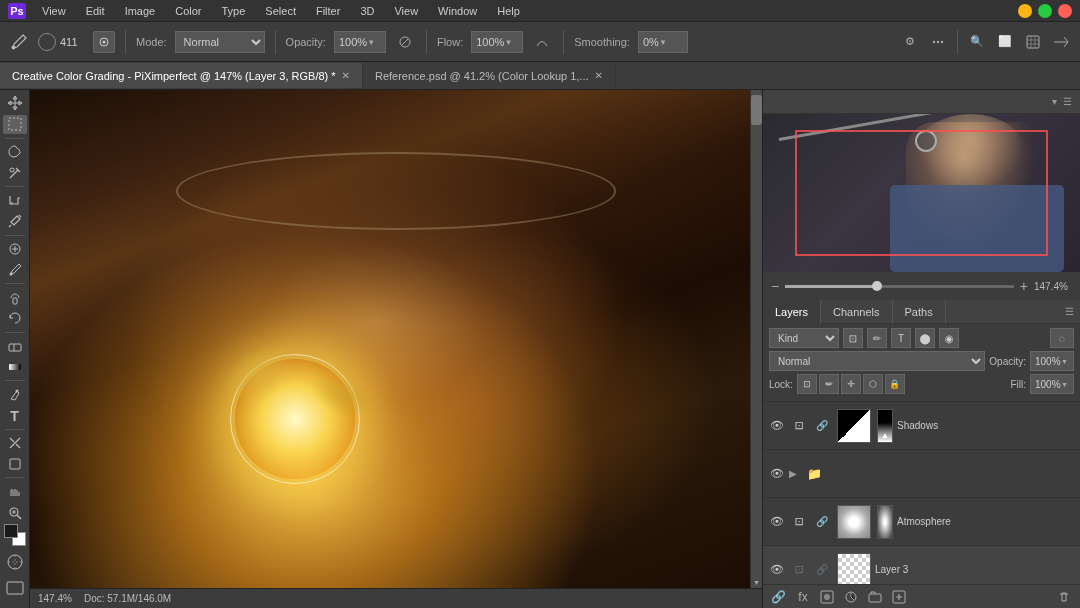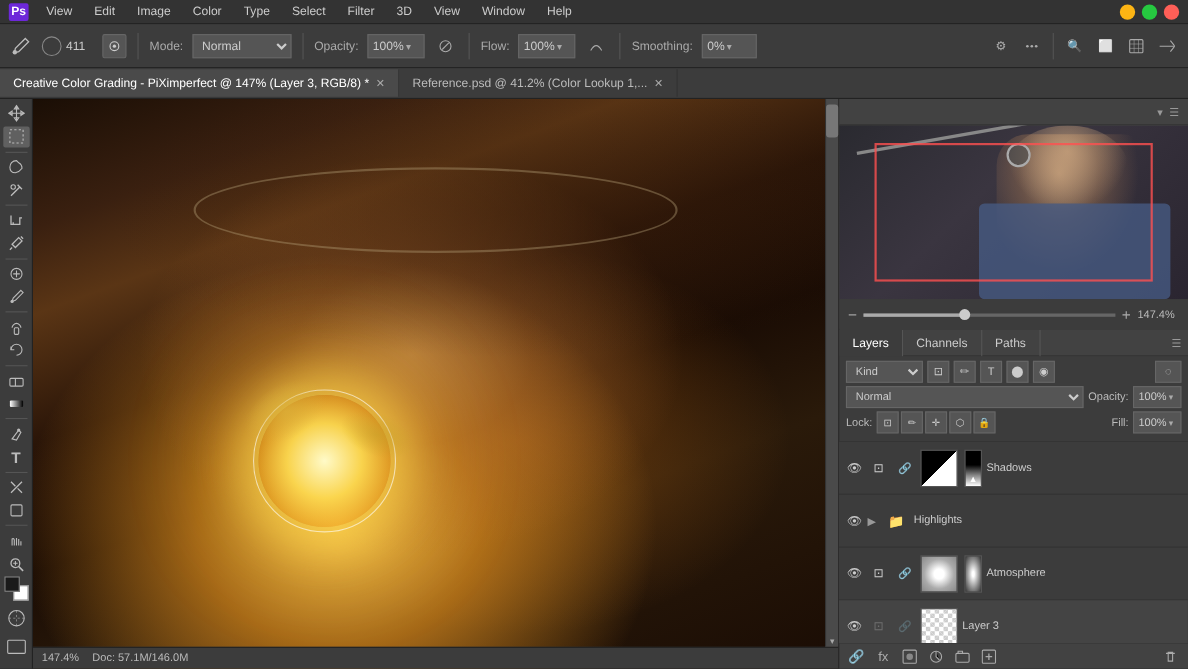--- a/index.html
+++ b/index.html
@@ -957,21 +957,20 @@
           <div class="layer-thumb-mask">
             <div id="thumb-shadows-mask"></div>
           </div>
           <span class="layer-name">Shadows</span>
         </div>
 
         <div class="layer-item">
           <div class="layer-eye">👁</div>
           <div class="layer-arrow">▶</div>
           <div class="layer-folder-icon">📁</div>
-          <span class="layer-name" style="margin-left:4px;">Highlights</span>
         </div>
 
         <div class="layer-item">
           <div class="layer-eye">👁</div>
           <div class="layers-icon-btn" style="border:none;background:transparent;font-size:11px;">⊡</div>
           <div class="layers-icon-btn" style="border:none;background:transparent;">🔗</div>
           <div class="layer-thumb">
             <div id="thumb-atmosphere"></div>
           </div>
           <div class="layer-thumb-mask" style="background:radial-gradient(ellipse, #fff 10%, #888 60%, #333 100%);">

